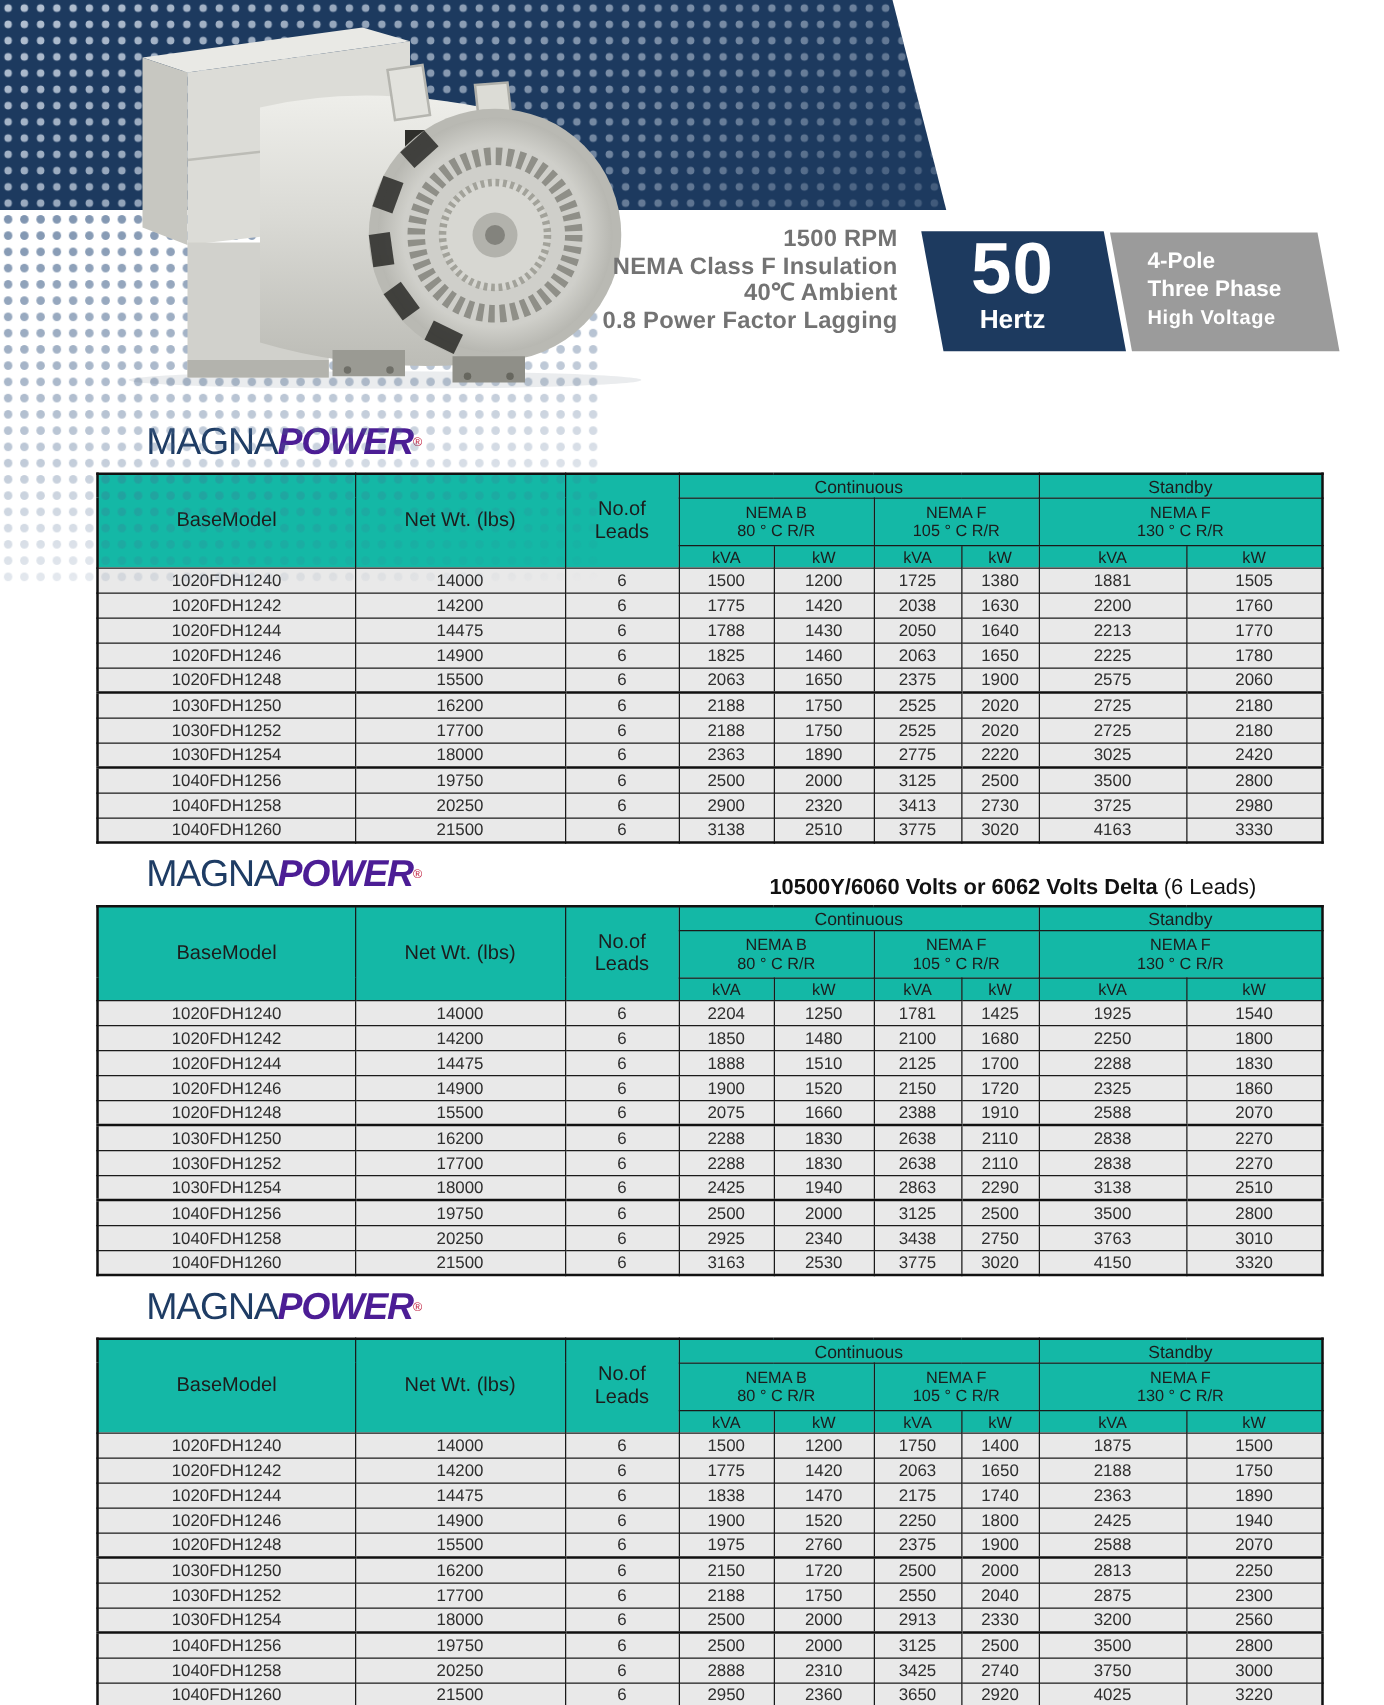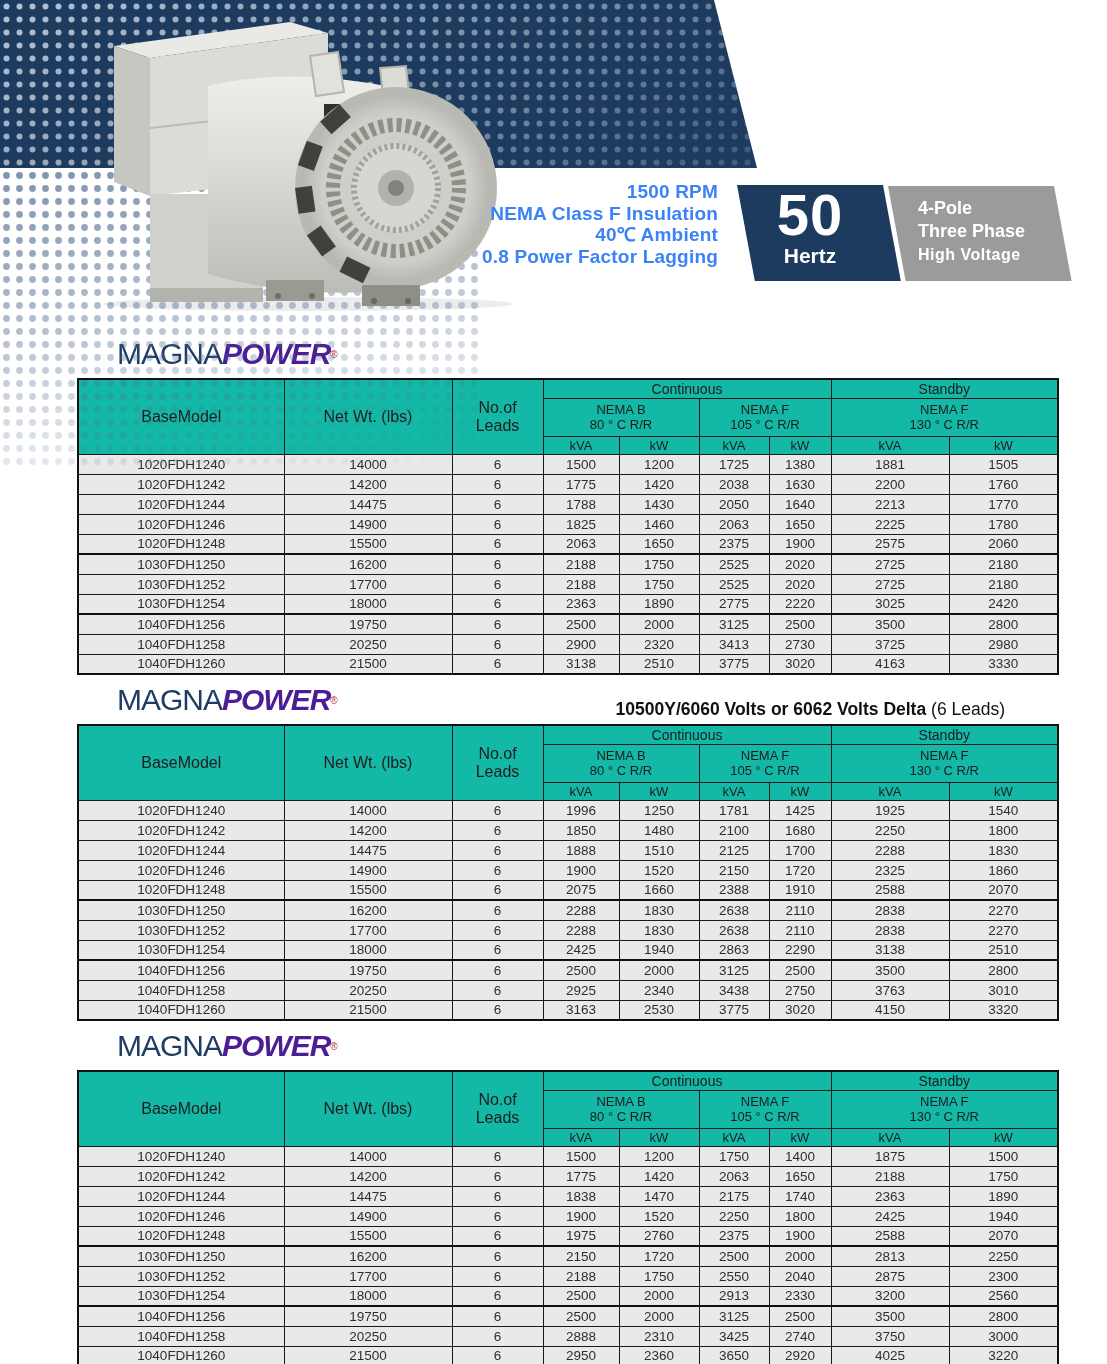--- a/index.html
+++ b/index.html
@@ -6,21 +6,21 @@
   html,body { background:#fff; }
   body { width:1107px; font-family:"Liberation Sans", sans-serif; }
   .page { position:relative; width:1107px; height:1364px; background:#fff; overflow:hidden; }
 
   
   .banner { position:relative; width:1107px; height:312px; }
   .bg-svg { position:absolute; left:0; top:0; }
   .photo-svg { position:absolute; left:28px; top:6px; }
 
   .specs { position:absolute; top:181px; right:389px; text-align:right;
-           font-size:19px; font-weight:700; color:#3b82f6; line-height:21.5px; letter-spacing:.2px; }
+           font-size:19px; font-weight:700; color:#737373; line-height:21.5px; letter-spacing:.2px; }
   .specs sup { font-size:11px; }
 
   .badge { position:absolute; color:#fff; transform:skewX(10.5deg); transform-origin:0 0; }
   .badge-inner { transform:skewX(-10.5deg); transform-origin:0 0; }
   .hz-badge { left:737px; top:185px; width:146px; height:96px; background:#1d3a5f; }
   .hz-badge .badge-inner { text-align:center; padding-top:2px; }
   .hz-num { font-size:58px; font-weight:700; line-height:56px; letter-spacing:1px; }
   .hz-unit { font-size:21px; font-weight:700; line-height:26px; }
   .pole-badge { left:888px; top:186px; width:166px; height:95px; background:#9b9b9b; }
   .pole-badge .badge-inner { padding:11px 0 0 30px; }
@@ -392,21 +392,21 @@
           <th class="hu">kW</th>
           <th class="hu">kVA</th>
           <th class="hu">kW</th>
         </tr>
       </thead>
       <tbody>
           <tr>
             <td>1020FDH1240</td>
             <td>14000</td>
             <td>6</td>
-            <td>1996</td>
+            <td>2204</td>
             <td>1250</td>
             <td>1781</td>
             <td>1425</td>
             <td>1925</td>
             <td>1540</td>
           </tr>
           <tr>
             <td>1020FDH1242</td>
             <td>14200</td>
             <td>6</td>

